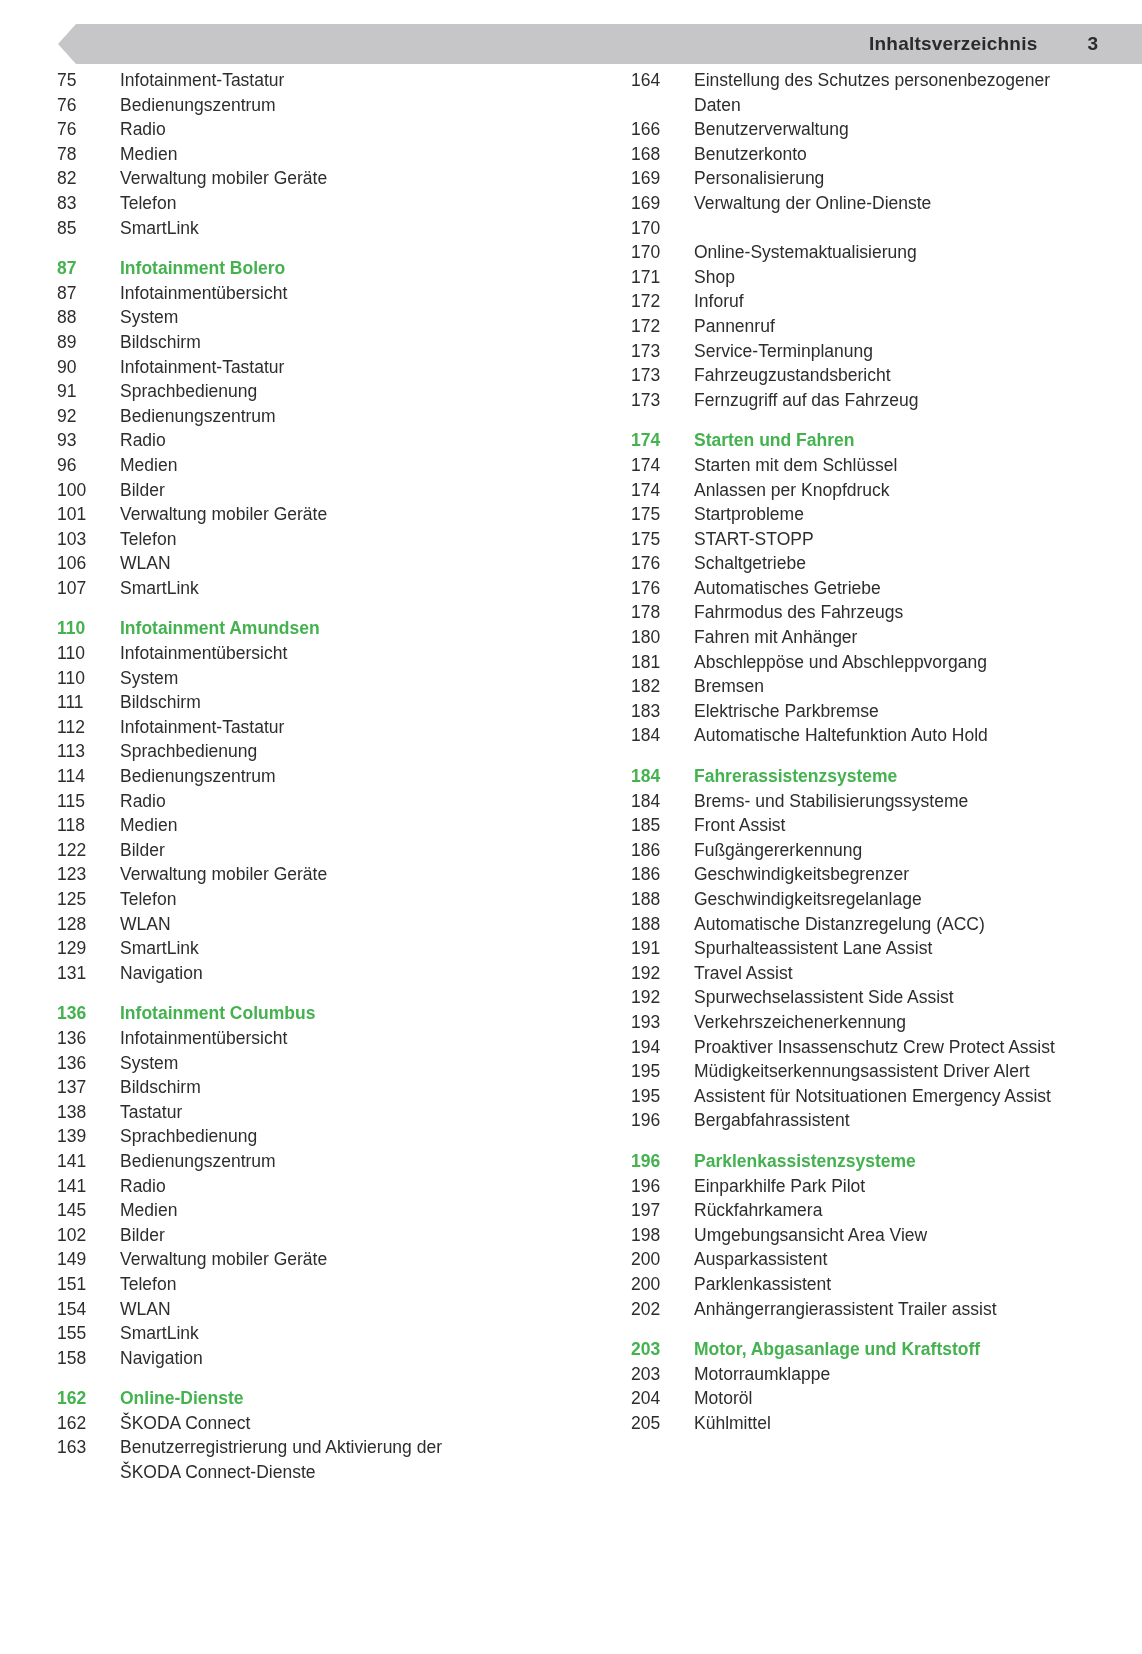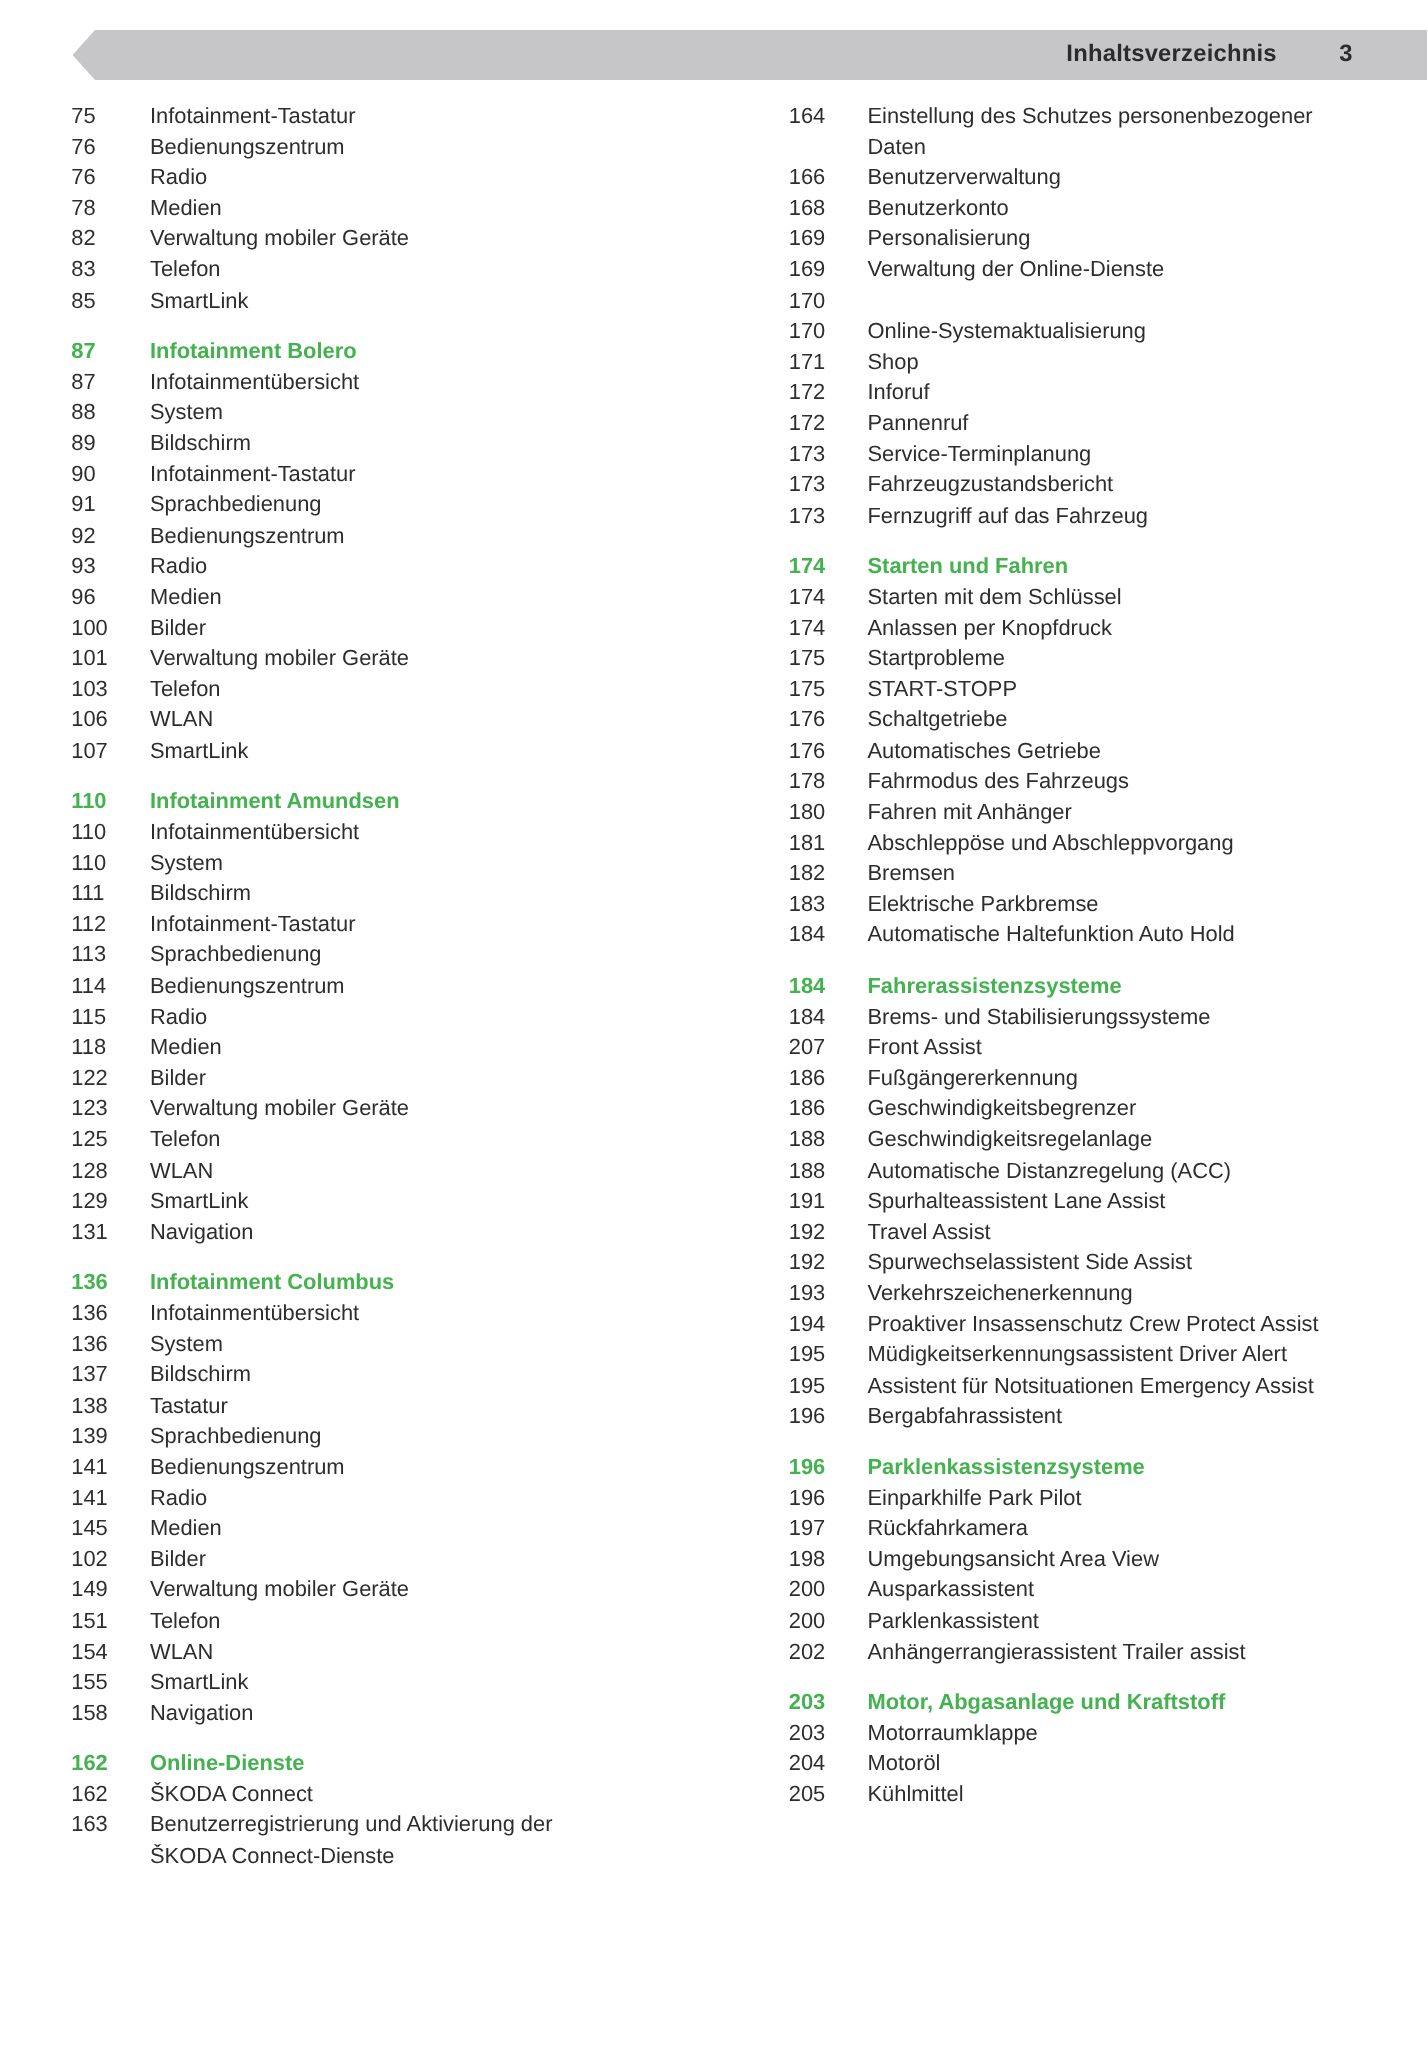--- a/index.html
+++ b/index.html
@@ -21,39 +21,39 @@
     position: absolute;
     top: 24px;
     left: 58px;
     right: 0;
     height: 40px;
     background: var(--banner-gray, #c6c6c8);
     clip-path: polygon(0 50%, 18px 0, 100% 0, 100% 100%, 18px 100%);
     display: flex;
     align-items: center;
     justify-content: flex-end;
-    padding-right: 60px;
+    padding-right: 44px;
     box-sizing: border-box;
   }
   .banner-title {
     font-size: 19px;
     font-weight: 700;
     color: #2b2b2b;
     letter-spacing: 0.2px;
   }
   .banner-page {
     font-size: 19px;
     font-weight: 700;
     color: #2b2b2b;
     margin-left: 50px;
   }
   
   .toc-col {
     position: absolute;
-    top: 80px;
+    top: 68px;
   }
   .toc-col.left  { left: 57px;  width: 472px; }
   .toc-col.right { left: 593px; width: 478px; margin-left: 38px; }
 
   .row {
     display: flex;
     align-items: flex-start;
     font-size: 17.5px;
     line-height: 24.6px;
   }
@@ -406,21 +406,21 @@
         </div>
         <div class="row heading">
           <span class="num">184</span>
           <span class="lbl">Fahrerassistenzsysteme</span>
         </div>
         <div class="row">
           <span class="num">184</span>
           <span class="lbl">Brems- und Stabilisierungssysteme</span>
         </div>
         <div class="row">
-          <span class="num">207</span>
+          <span class="num">185</span>
           <span class="lbl">Front Assist</span>
         </div>
         <div class="row">
           <span class="num">186</span>
           <span class="lbl">Fußgängererkennung</span>
         </div>
         <div class="row">
           <span class="num">186</span>
           <span class="lbl">Geschwindigkeitsbegrenzer</span>
         </div>

